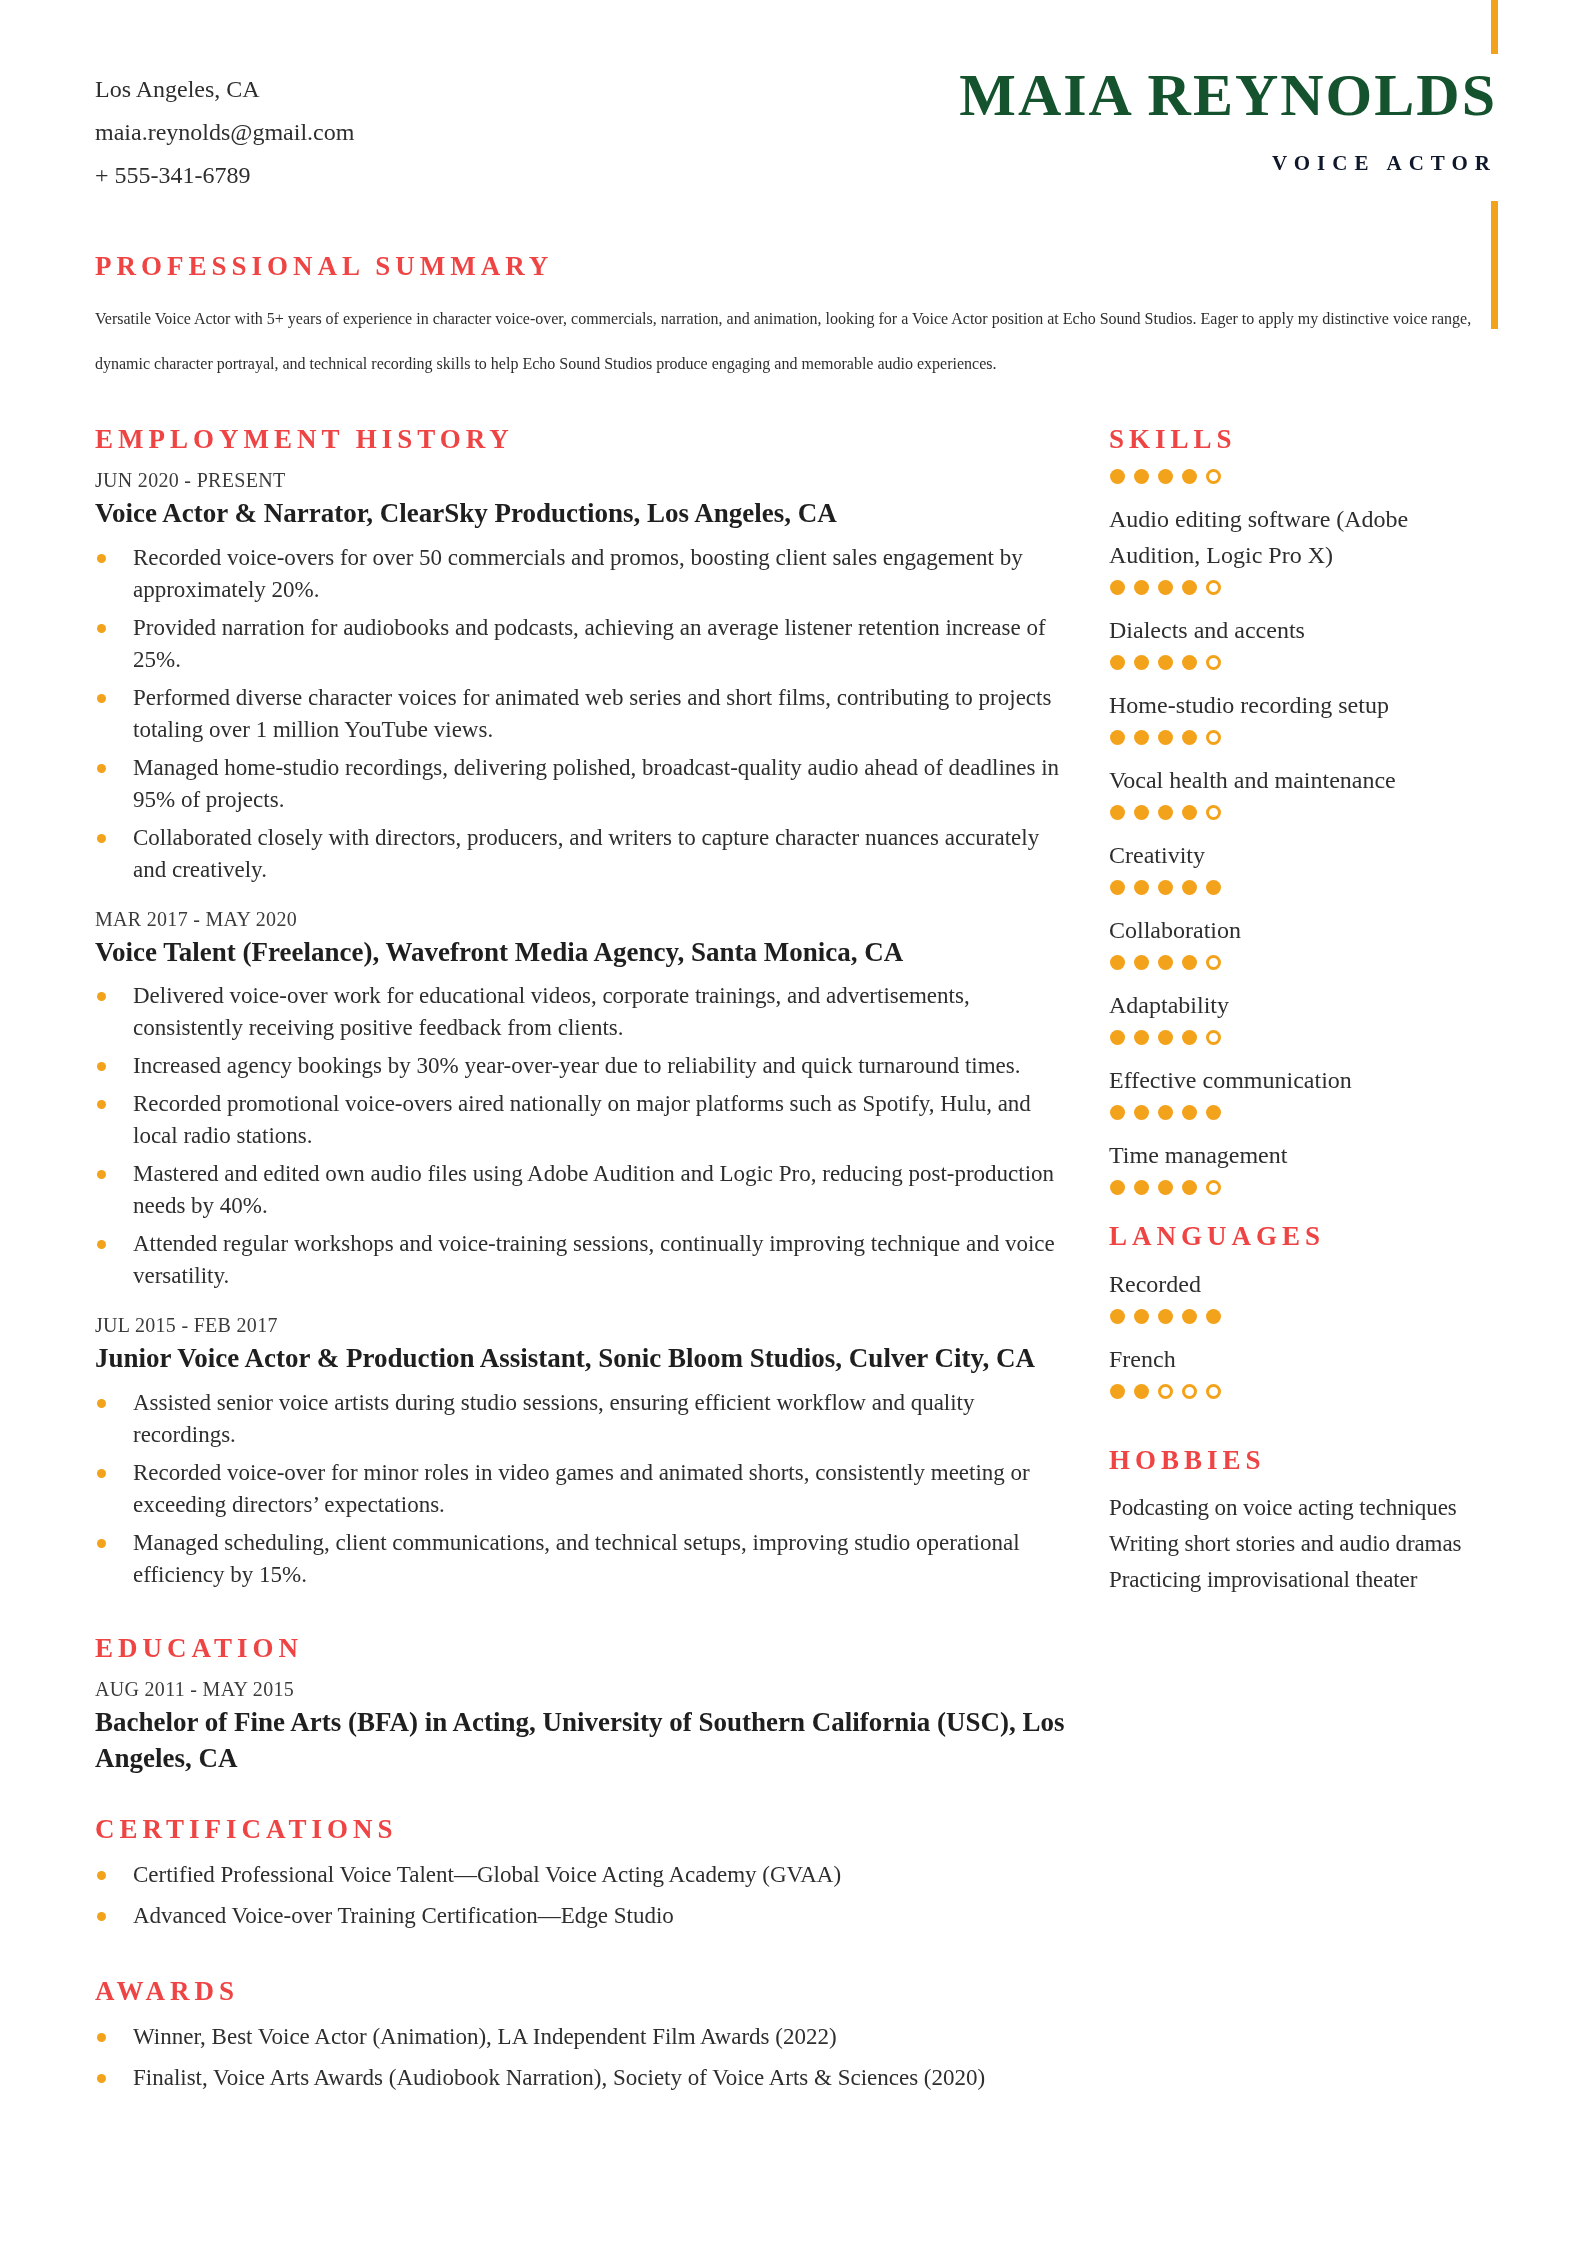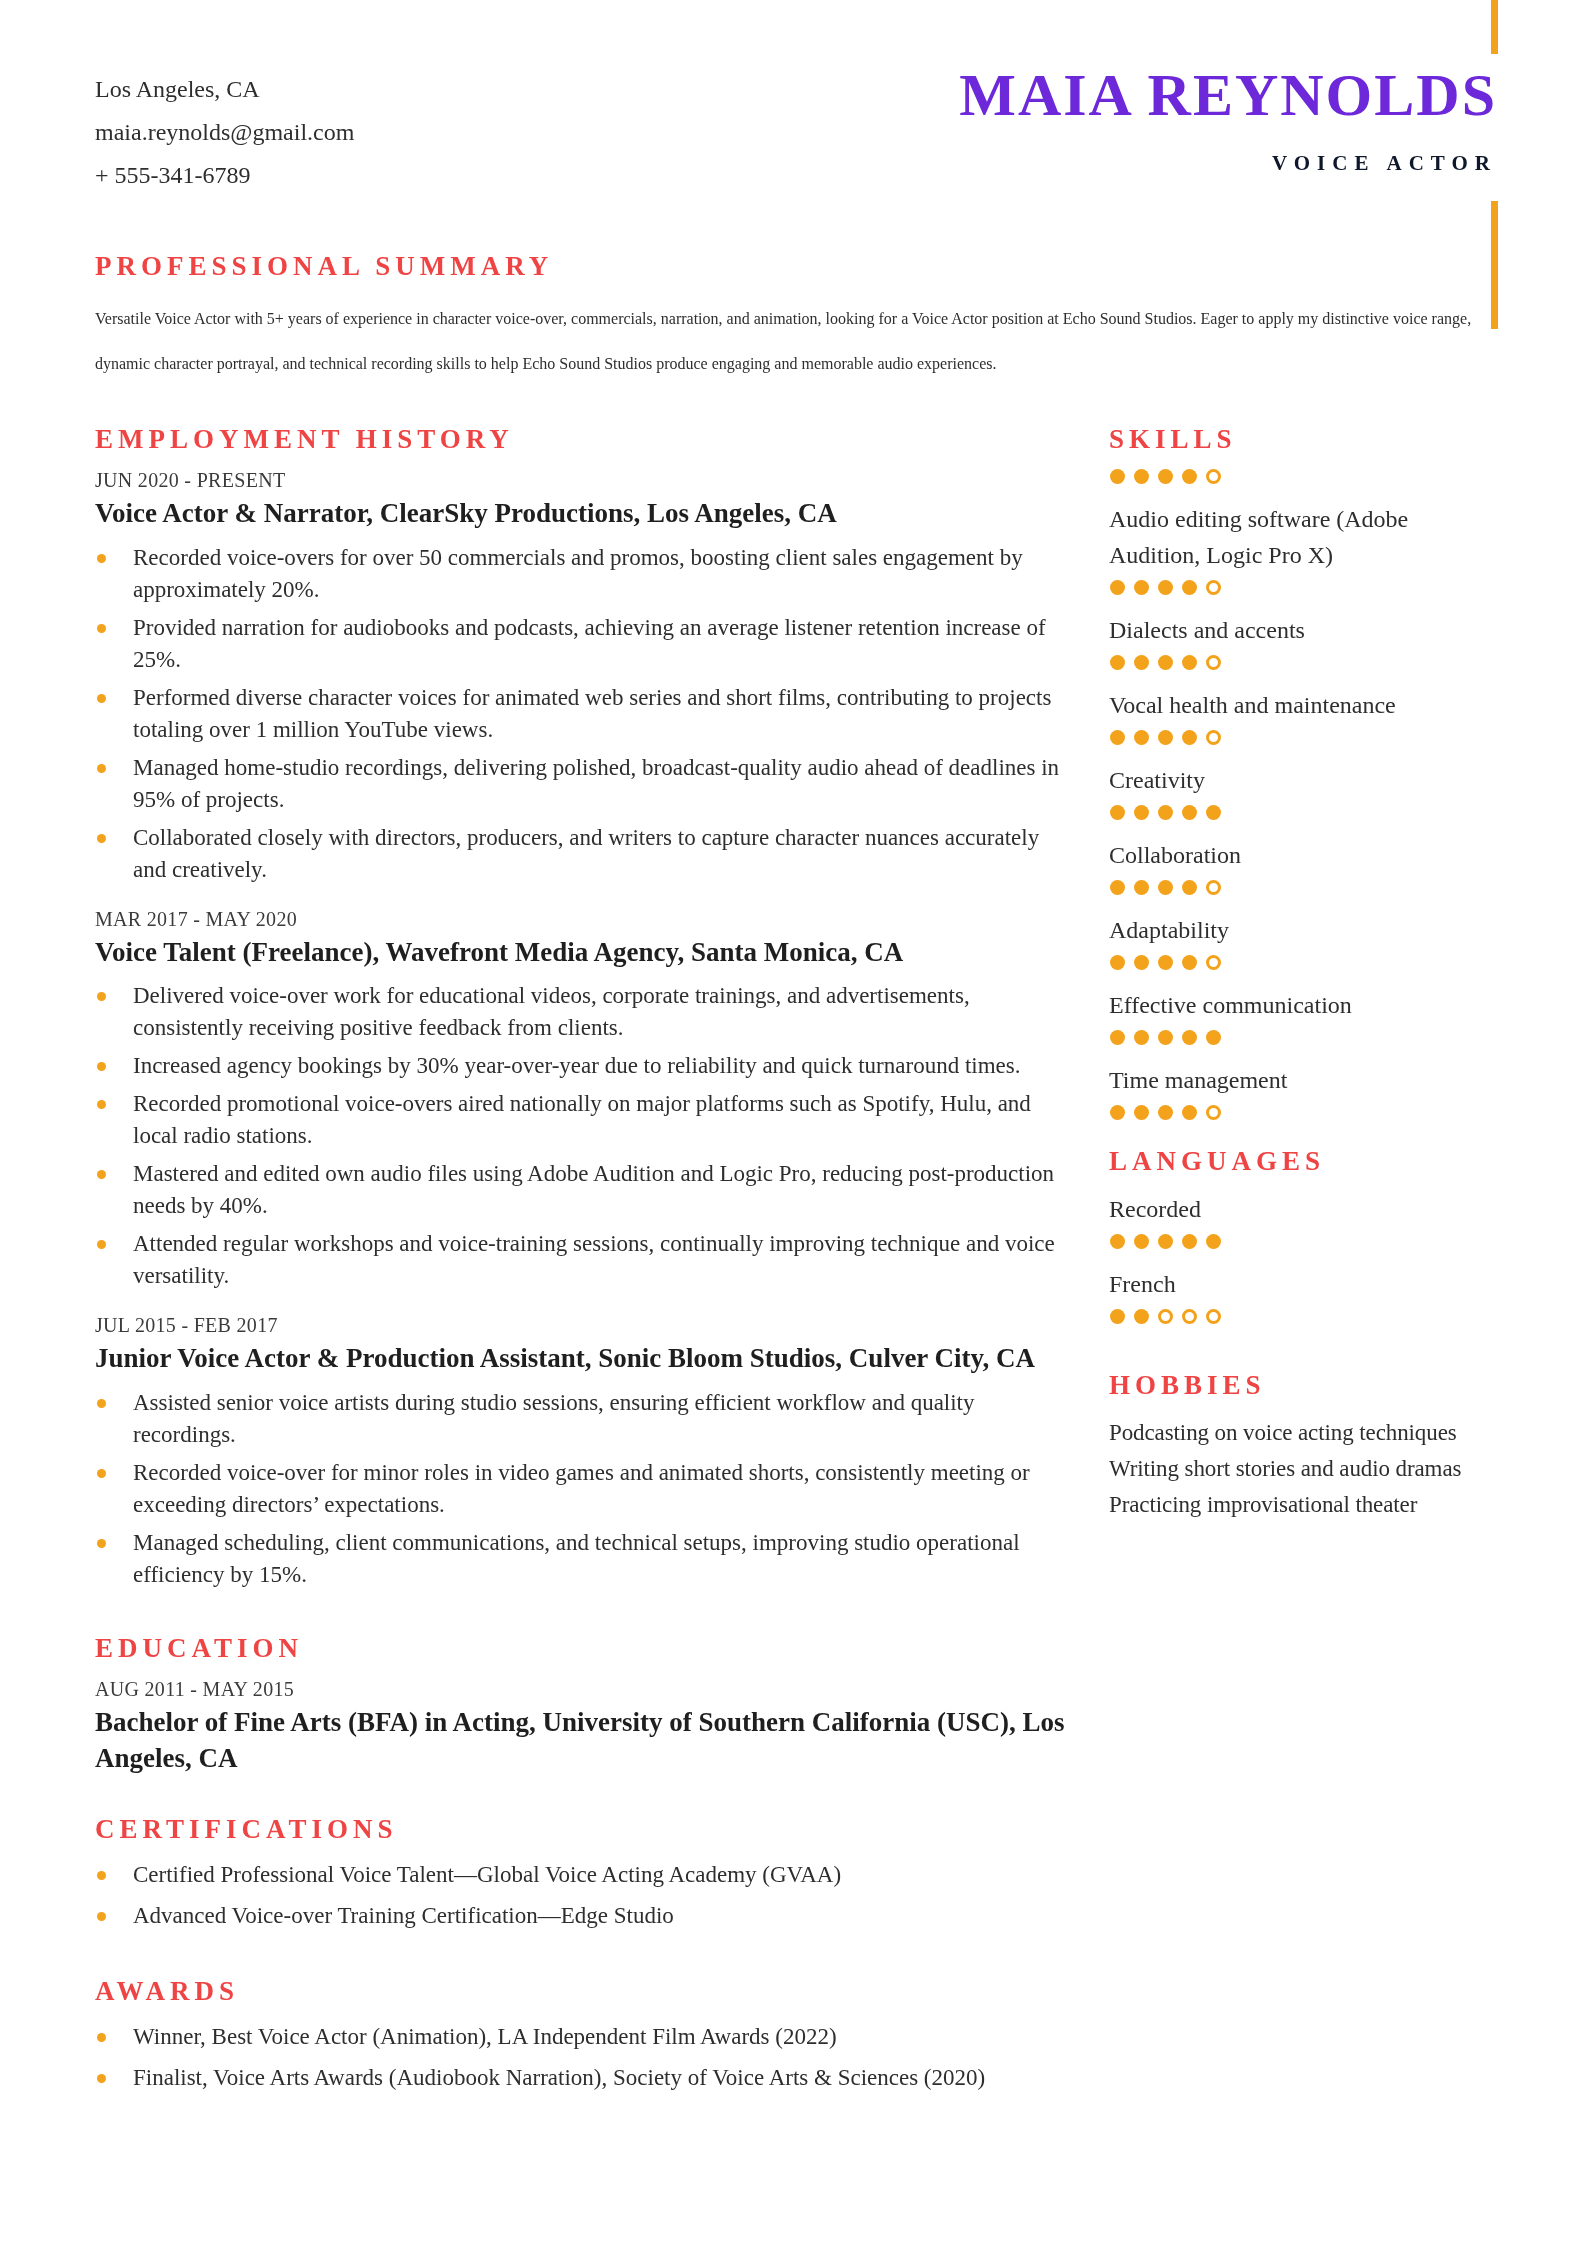--- a/index.html
+++ b/index.html
@@ -9,21 +9,21 @@
     font-family:"Liberation Serif","DejaVu Serif",serif;color:#2e2e2e;
   }
   .accent-seg{position:absolute;right:90px;width:7px;background:var(--accent);}
   #accent-top{top:0;height:54px;}
   #accent-mid{top:201px;height:128px;}
   .page{padding:62px 91px 0 95px;}
 
   header{display:flex;justify-content:space-between;align-items:flex-start;margin-bottom:54px;}
   .contact{font-size:24px;line-height:43px;color:#2e2e2e;padding-top:6px;}
   .identity{text-align:right;padding-top:2px;}
-  h1{margin:0;font-size:60px;font-weight:bold;letter-spacing:2px;color:#6d28d9;line-height:1.05;}
+  h1{margin:0;font-size:60px;font-weight:bold;letter-spacing:2px;color:#14532d;line-height:1.05;}
   .role{margin-top:24px;font-size:21px;letter-spacing:7px;color:#0f172a;font-weight:bold;}
 
   h2{margin:0 0 14px 0;font-size:27px;letter-spacing:5px;color:#ef4444;line-height:1.15;font-weight:bold;}
   .summary p{margin:0;font-size:16px;line-height:45px;max-width:1404px;}
 
   .columns{display:flex;gap:42px;margin-top:38px;}
   .col-left{width:972px;flex:none;}
   .col-right{flex:1;min-width:0;}
 
   .job{margin-top:22px;}
@@ -223,20 +223,30 @@
               <div class="skill-label">Dialects and accents</div>
               <div class="dots">
                 <span class="dot"></span>
                 <span class="dot"></span>
                 <span class="dot"></span>
                 <span class="dot"></span>
                 <span class="dot open"></span>
               </div>
             </div>
             <div class="skill-item">
+              <div class="skill-label">Home-studio recording setup</div>
+              <div class="dots">
+                <span class="dot"></span>
+                <span class="dot"></span>
+                <span class="dot"></span>
+                <span class="dot"></span>
+                <span class="dot open"></span>
+              </div>
+            </div>
+            <div class="skill-item">
               <div class="skill-label">Vocal health and maintenance</div>
               <div class="dots">
                 <span class="dot"></span>
                 <span class="dot"></span>
                 <span class="dot"></span>
                 <span class="dot"></span>
                 <span class="dot open"></span>
               </div>
             </div>
             <div class="skill-item">

